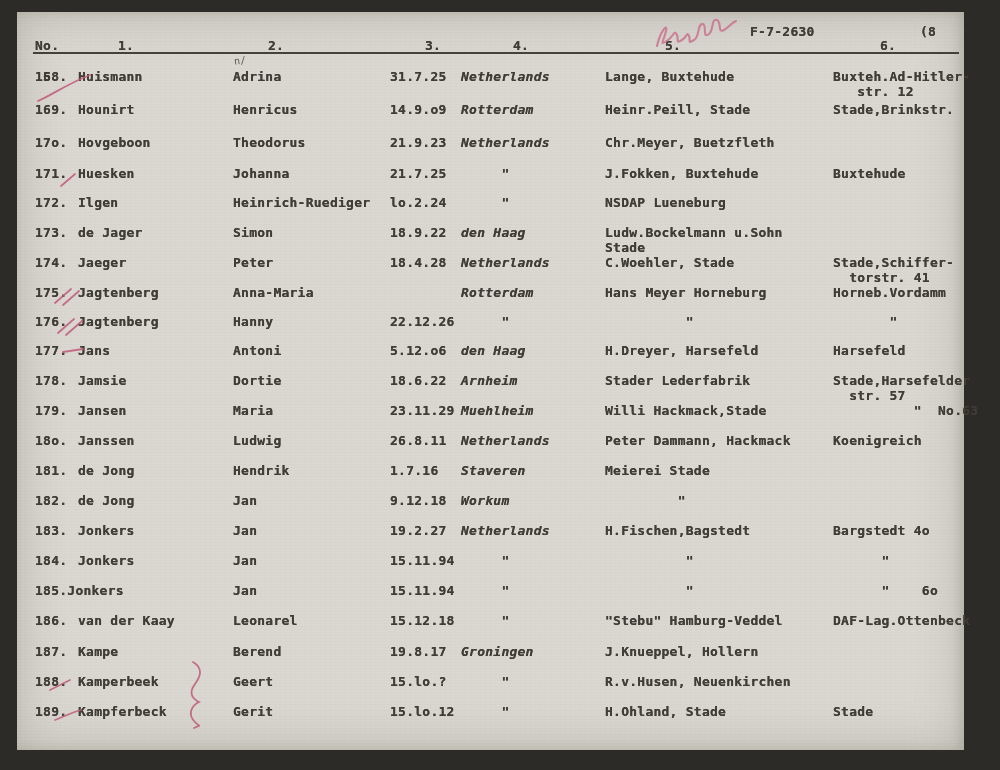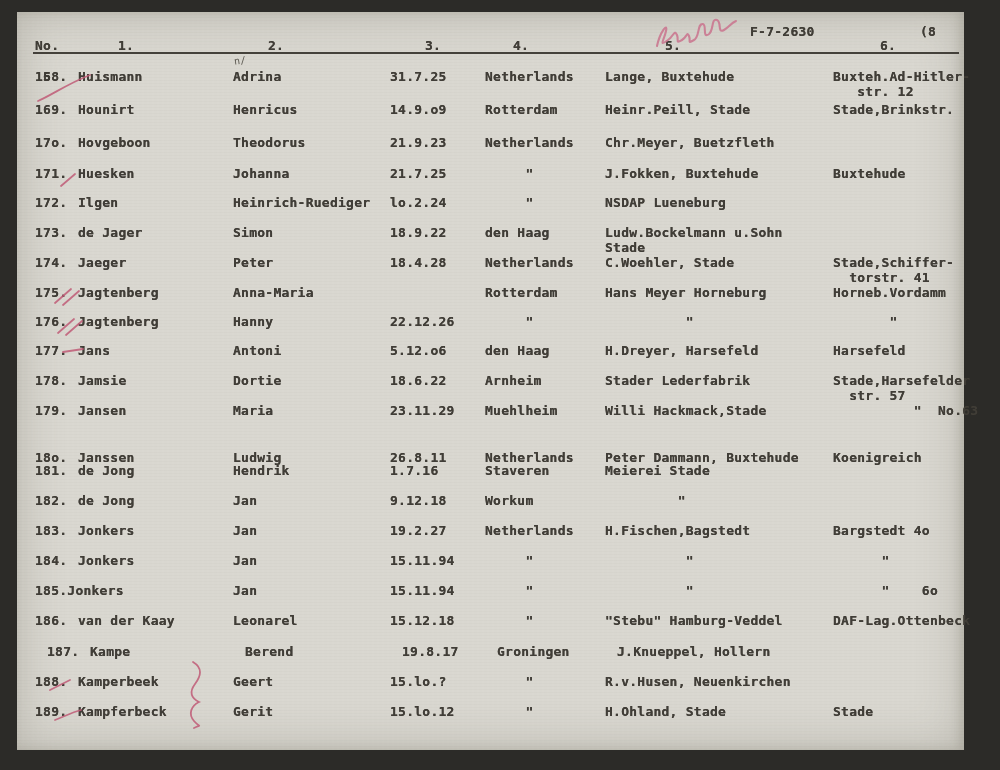--- a/index.html
+++ b/index.html
@@ -25,21 +25,21 @@
   .hline{
     position:absolute;left:16px;top:40px;width:926px;height:0;
     border-top:2.6px solid #37342e;opacity:.92;
   }
   .row{position:absolute;left:0;width:947px;height:30px;}
   .c{position:absolute;top:0;white-space:pre;overflow:visible;}
   .no{left:18px;width:60px;}
   .surname{left:61px;width:160px;}
   .first{left:216px;width:160px;}
   .date{left:373px;width:95px;}
-  .origin{left:468px;width:118px;}
+  .origin{left:444px;width:118px;font-style:italic;}
   .employer{left:588px;width:230px;}
   .address{left:816px;width:135px;}
   .no-wrap{position:relative;display:inline-block;}
   .over{position:absolute;left:8px;top:0;font-style:normal;opacity:.95;}
   .pencil{
     position:absolute;left:217px;top:44px;font-size:10px;line-height:10px;
     font-weight:400;color:#5d5a52;transform:rotate(-8deg);letter-spacing:0;
   }
   .marks{position:absolute;left:0;top:0;pointer-events:none;}
 </style>
@@ -166,27 +166,27 @@
   </div>
         <div class="row" style="top: 391px;">
     <span class="t c no"><span class="no-wrap"><span>179.</span><i class="over"></i></span></span>
     <span class="t c surname">Jansen</span>
     <span class="t c first">Maria</span>
     <span class="t c date">23.11.29</span>
     <span class="t c origin">Muehlheim</span>
     <span class="t c employer">Willi Hackmack,Stade</span>
     <span class="t c address">          "  No.63</span>
   </div>
-        <div class="row" style="top: 421px; margin-top: 17px;">
+        <div class="row" style="top: 421px;">
     <span class="t c no"><span class="no-wrap"><span>18o.</span><i class="over"></i></span></span>
     <span class="t c surname">Janssen</span>
     <span class="t c first">Ludwig</span>
     <span class="t c date">26.8.11</span>
     <span class="t c origin">Netherlands</span>
-    <span class="t c employer">Peter Dammann, Buxtehude</span>
+    <span class="t c employer">Peter Dammann, Hackmack</span>
     <span class="t c address">Koenigreich</span>
   </div>
         <div class="row" style="top: 451px;">
     <span class="t c no"><span class="no-wrap"><span>181.</span><i class="over"></i></span></span>
     <span class="t c surname">de Jong</span>
     <span class="t c first">Hendrik</span>
     <span class="t c date">1.7.16</span>
     <span class="t c origin">Staveren</span>
     <span class="t c employer">Meierei Stade</span>
     <span class="t c address"></span>
@@ -229,21 +229,21 @@
   </div>
         <div class="row" style="top: 601px;">
     <span class="t c no"><span class="no-wrap"><span>186.</span><i class="over"></i></span></span>
     <span class="t c surname">van der Kaay</span>
     <span class="t c first">Leonarel</span>
     <span class="t c date">15.12.18</span>
     <span class="t c origin">     "</span>
     <span class="t c employer">"Stebu" Hamburg-Veddel</span>
     <span class="t c address">DAF-Lag.Ottenbeck</span>
   </div>
-        <div class="row" style="top: 632px; margin-left: 12px;">
+        <div class="row" style="top: 632px;">
     <span class="t c no"><span class="no-wrap"><span>187.</span><i class="over"></i></span></span>
     <span class="t c surname">Kampe</span>
     <span class="t c first">Berend</span>
     <span class="t c date">19.8.17</span>
     <span class="t c origin">Groningen</span>
     <span class="t c employer">J.Knueppel, Hollern</span>
     <span class="t c address"></span>
   </div>
         <div class="row" style="top: 662px;">
     <span class="t c no"><span class="no-wrap"><span>188.</span><i class="over"></i></span></span>

